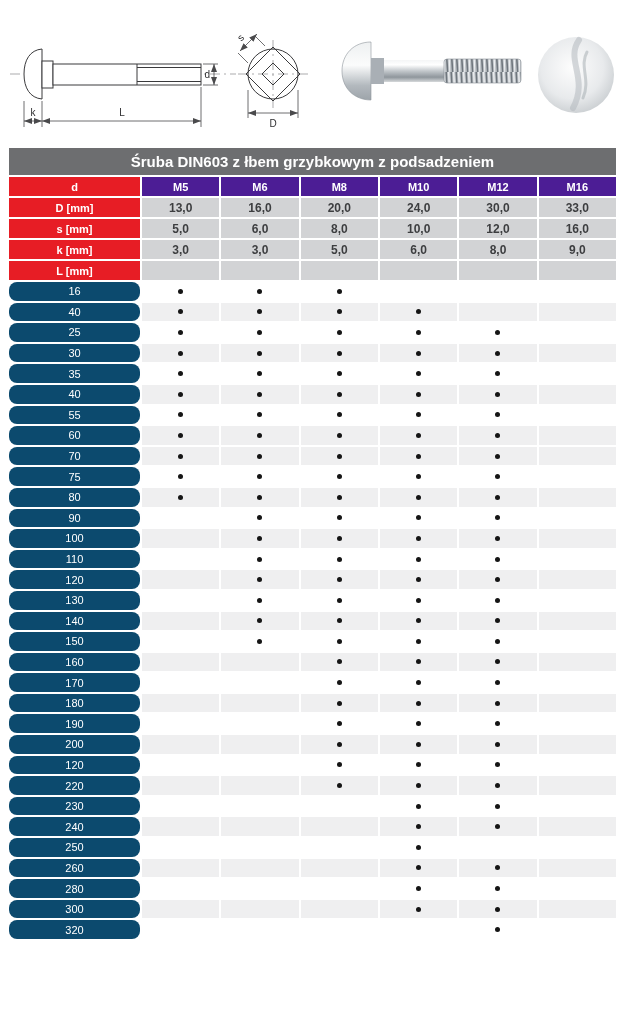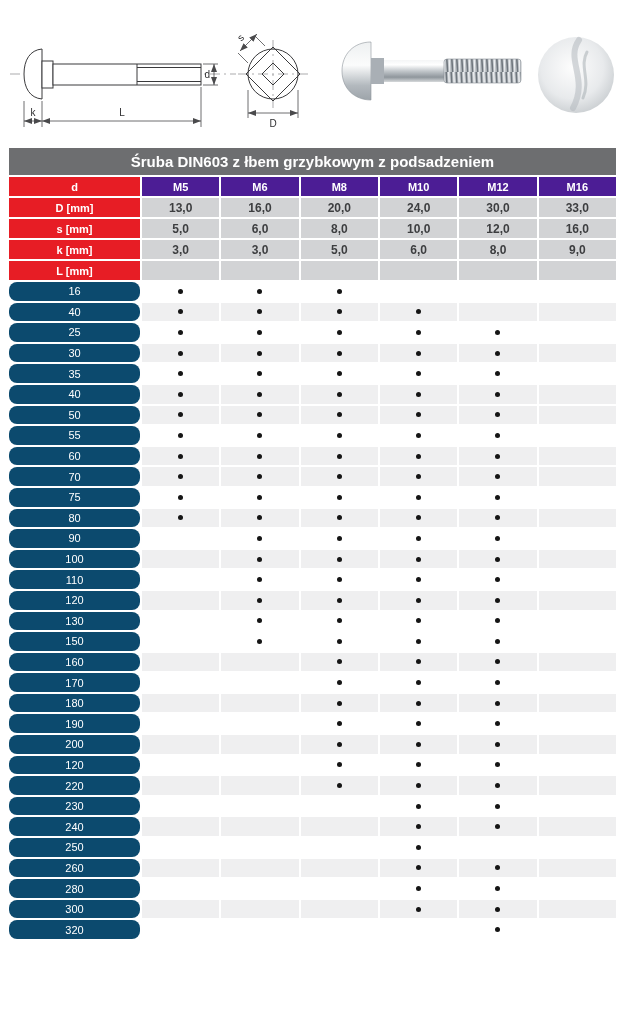--- a/index.html
+++ b/index.html
@@ -289,39 +289,20 @@
             <div class="dot"></div>
           </td>
           <td class="len-cell">
             <div class="dot"></div>
           </td>
           <td class="len-cell">
             <div class="dot"></div>
           </td>
           <td class="len-cell"></td>
         </tr>
-        <tr class="alt">
-          <td class="len-label">50</td>
-          <td class="len-cell">
-            <div class="dot"></div>
-          </td>
-          <td class="len-cell">
-            <div class="dot"></div>
-          </td>
-          <td class="len-cell">
-            <div class="dot"></div>
-          </td>
-          <td class="len-cell">
-            <div class="dot"></div>
-          </td>
-          <td class="len-cell">
-            <div class="dot"></div>
-          </td>
-          <td class="len-cell"></td>
-        </tr>
         <tr>
           <td class="len-label">55</td>
           <td class="len-cell">
             <div class="dot"></div>
           </td>
           <td class="len-cell">
             <div class="dot"></div>
           </td>
           <td class="len-cell">
             <div class="dot"></div>
@@ -473,20 +454,37 @@
           <td class="len-cell">
             <div class="dot"></div>
           </td>
           <td class="len-cell">
             <div class="dot"></div>
           </td>
           <td class="len-cell"></td>
         </tr>
         <tr>
           <td class="len-label">130</td>
+          <td class="len-cell"></td>
+          <td class="len-cell">
+            <div class="dot"></div>
+          </td>
+          <td class="len-cell">
+            <div class="dot"></div>
+          </td>
+          <td class="len-cell">
+            <div class="dot"></div>
+          </td>
+          <td class="len-cell">
+            <div class="dot"></div>
+          </td>
+          <td class="len-cell"></td>
+        </tr>
+        <tr class="alt">
+          <td class="len-label">140</td>
           <td class="len-cell"></td>
           <td class="len-cell">
             <div class="dot"></div>
           </td>
           <td class="len-cell">
             <div class="dot"></div>
           </td>
           <td class="len-cell">
             <div class="dot"></div>
           </td>

